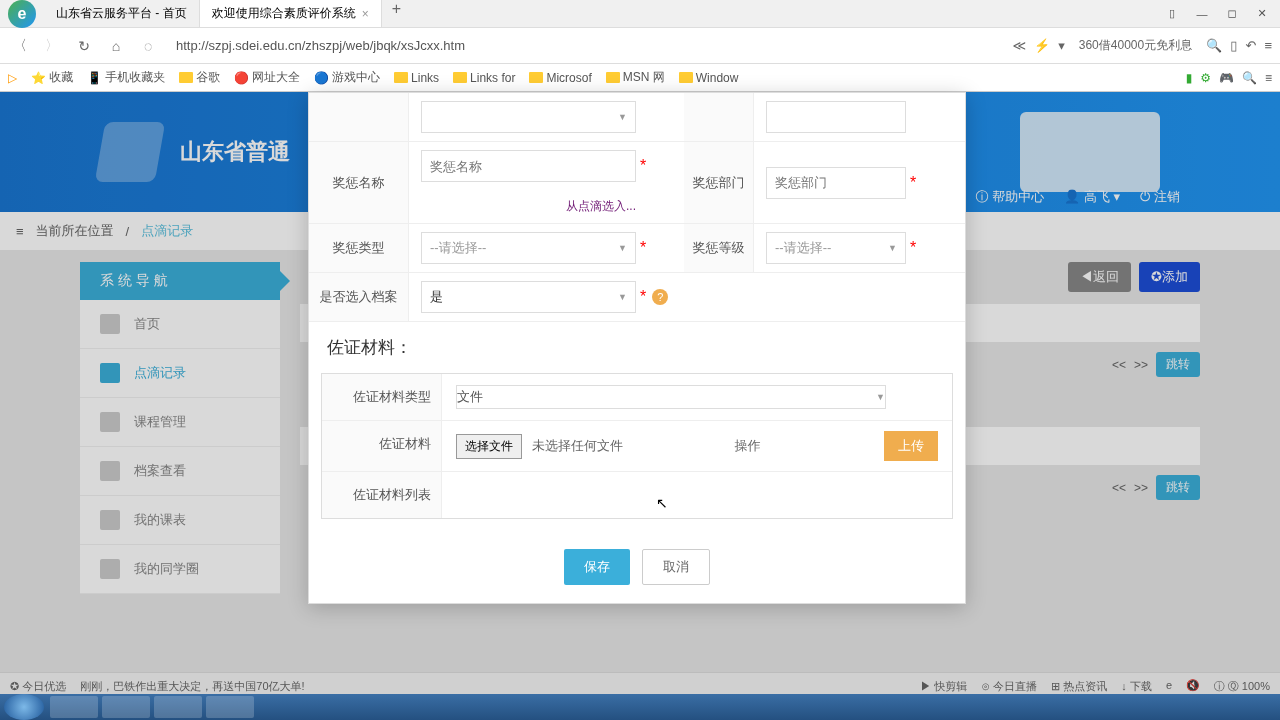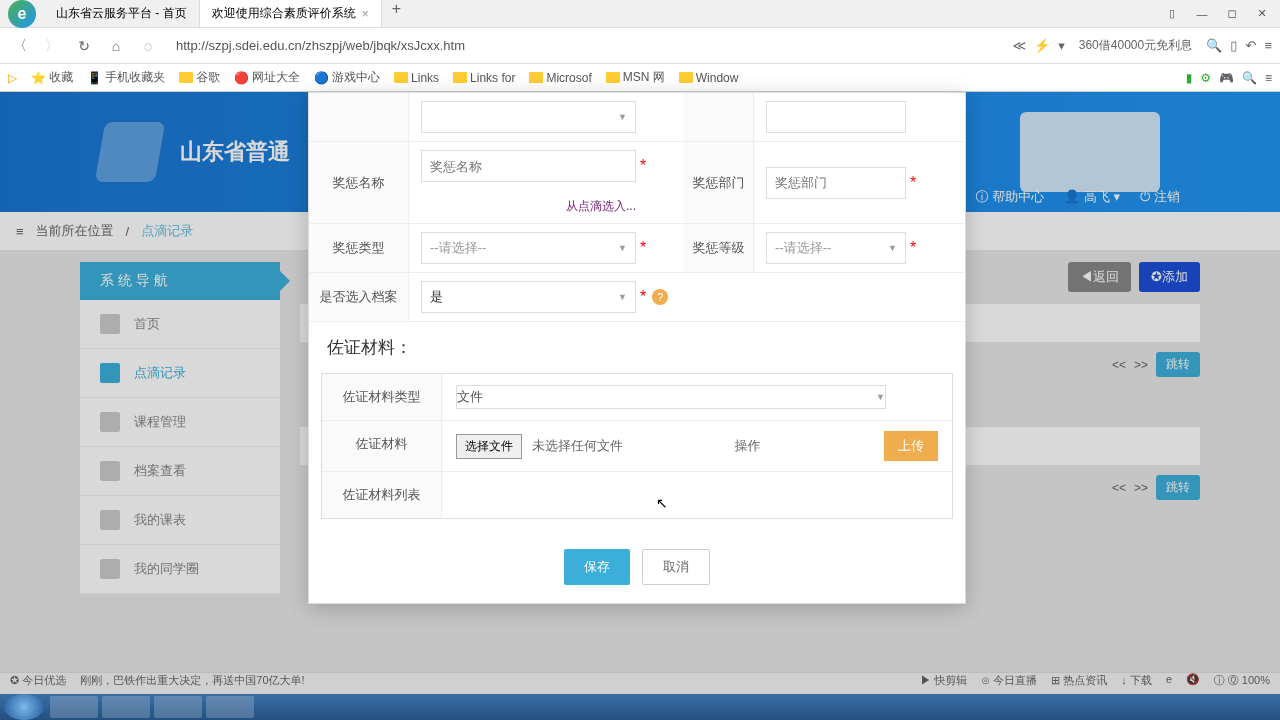--- a/index.html
+++ b/index.html
@@ -67,37 +67,37 @@
 .input { width: 215px; height: 32px; border: 1px solid #ddd; padding: 0 8px; font-size: 13px; color: #999; }
 .select { width: 215px; height: 32px; border: 1px solid #ddd; padding: 0 8px; font-size: 13px; color: #999; display: flex; align-items: center; justify-content: space-between; }
 .select::after { content: '▼'; font-size: 9px; color: #999; }
 .req { color: red; margin-left: 4px; }
 .help-icon { width: 16px; height: 16px; border-radius: 50%; background: #f0ad4e; color: #fff; display: inline-flex; align-items: center; justify-content: center; font-size: 11px; margin-left: 6px; }
 .hint-link { font-size: 12px; color: #701a75; margin-top: 16px; display: block; text-align: right; width: 215px; }
 
 .section-title { padding: 14px 18px; font-size: 17px; color: #333; }
 .material-box { margin: 0 12px 12px; border: 1px solid #ddd; }
 .mat-row { display: flex; border-bottom: 1px solid #eee; }
-.mat-label { width: 120px; padding: 14px 10px; background: #fafafa; font-size: 13px; color: #555; text-align: center; border-right: 1px solid #eee; }
+.mat-label { width: 120px; padding: 14px 10px; background: #fafafa; font-size: 13px; color: #555; text-align: right; border-right: 1px solid #eee; }
 .mat-content { flex: 1; padding: 10px 14px; display: flex; align-items: center; gap: 10px; font-size: 13px; }
 .file-select { width: 430px; height: 24px; border: 1px solid #ddd; padding: 0 0; font-size: 13px; color: #555; display: flex; align-items: center; justify-content: space-between; }
 .file-select::after { content: '▼'; font-size: 9px; color: #999; }
 .btn-choose { border: 1px solid #999; background: #efefef; padding: 3px 8px; font-size: 12px; }
 .file-text { color: #666; font-size: 13px; }
 .btn-upload { background: #f0ad4e; color: #fff; padding: 6px 14px; border: none; font-size: 13px; margin-left: auto; }
 .op-label { font-size: 13px; color: #666; margin-left: auto; margin-right: 12px; }
 
 .modal-footer { padding: 18px; display: flex; justify-content: center; gap: 12px; }
 .btn-save { background: #3bafda; color: #fff; border: none; padding: 8px 20px; font-size: 13px; border-radius: 2px; }
 .btn-cancel { background: #fff; color: #666; border: 1px solid #ccc; padding: 8px 20px; font-size: 13px; border-radius: 2px; }
 
 .cursor { position: absolute; z-index: 200; font-size: 14px; }
 
 
-.status-bar { position: absolute; bottom: 26px; left: 0; right: 0; height: 22px; background: #f5f5f5; border-top: 1px solid #ddd; display: flex; align-items: flex-start; padding: 0 10px; font-size: 11px; color: #666; gap: 14px; }
+.status-bar { position: absolute; bottom: 26px; left: 0; right: 0; height: 22px; background: #f5f5f5; border-top: 1px solid #ddd; display: flex; align-items: flex-end; padding: 0 10px; font-size: 11px; color: #666; gap: 14px; }
 .status-bar .right { margin-left: auto; display: flex; gap: 14px; }
 
 
 .taskbar { position: absolute; bottom: 0; left: 0; right: 0; height: 26px; background: linear-gradient(#3a6ea5, #245080); display: flex; align-items: center; }
 .start { width: 40px; height: 26px; background: radial-gradient(circle, #7db9e8, #1e5799); border-radius: 50%; margin: 0 4px; }
 .task-item { width: 48px; height: 22px; margin: 0 2px; background: rgba(255,255,255,0.2); border-radius: 2px; }
 .tray { margin-left: auto; display: flex; align-items: center; gap: 6px; color: #fff; font-size: 10px; padding-right: 8px; }
 .tray-time { text-align: right; line-height: 1.1; }
 </style>
 </head>

